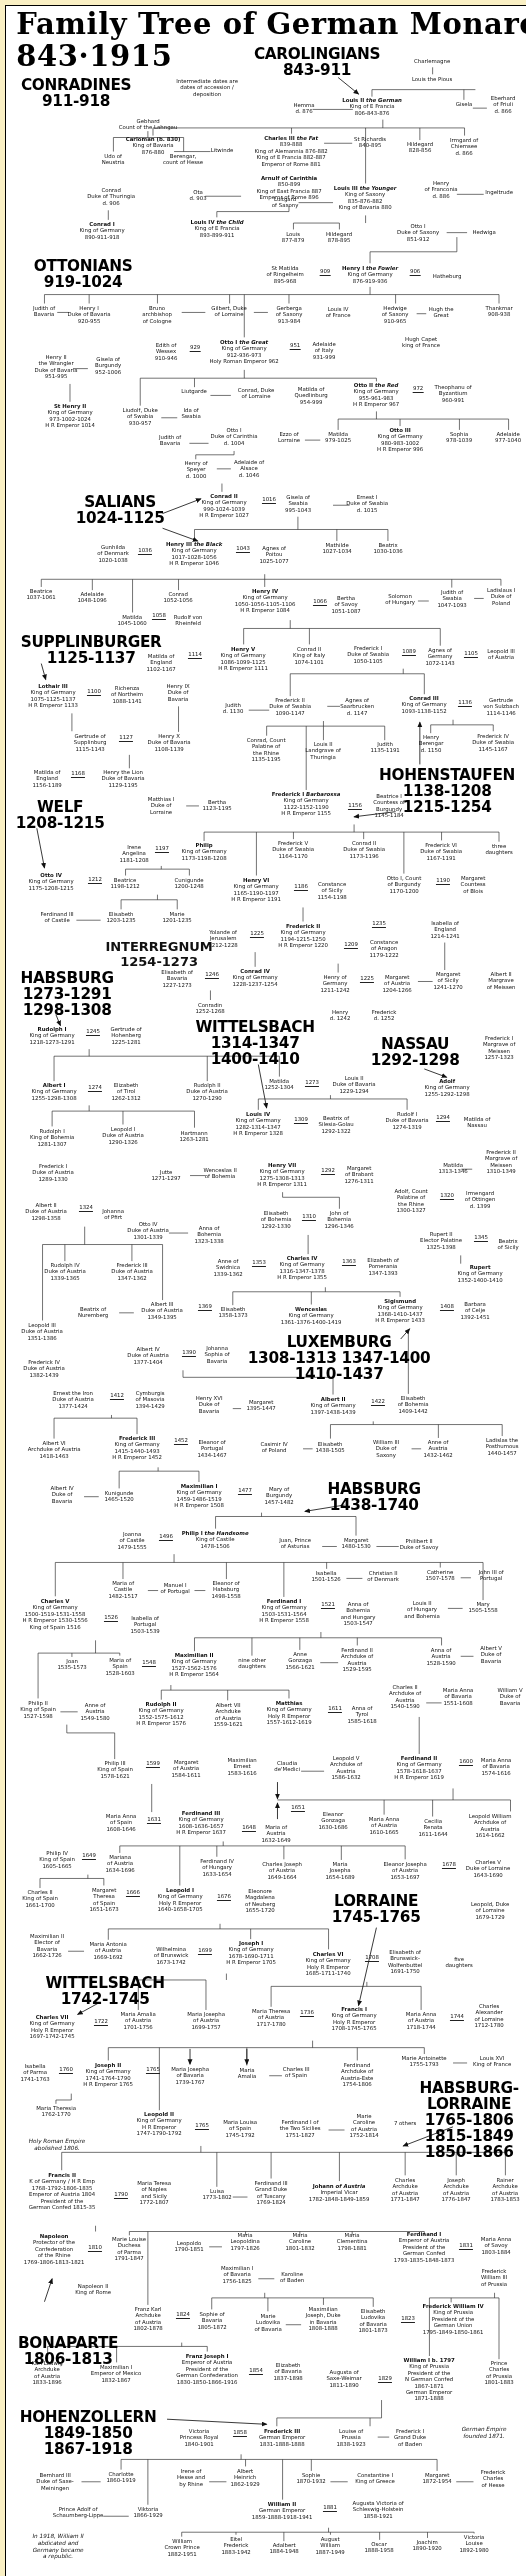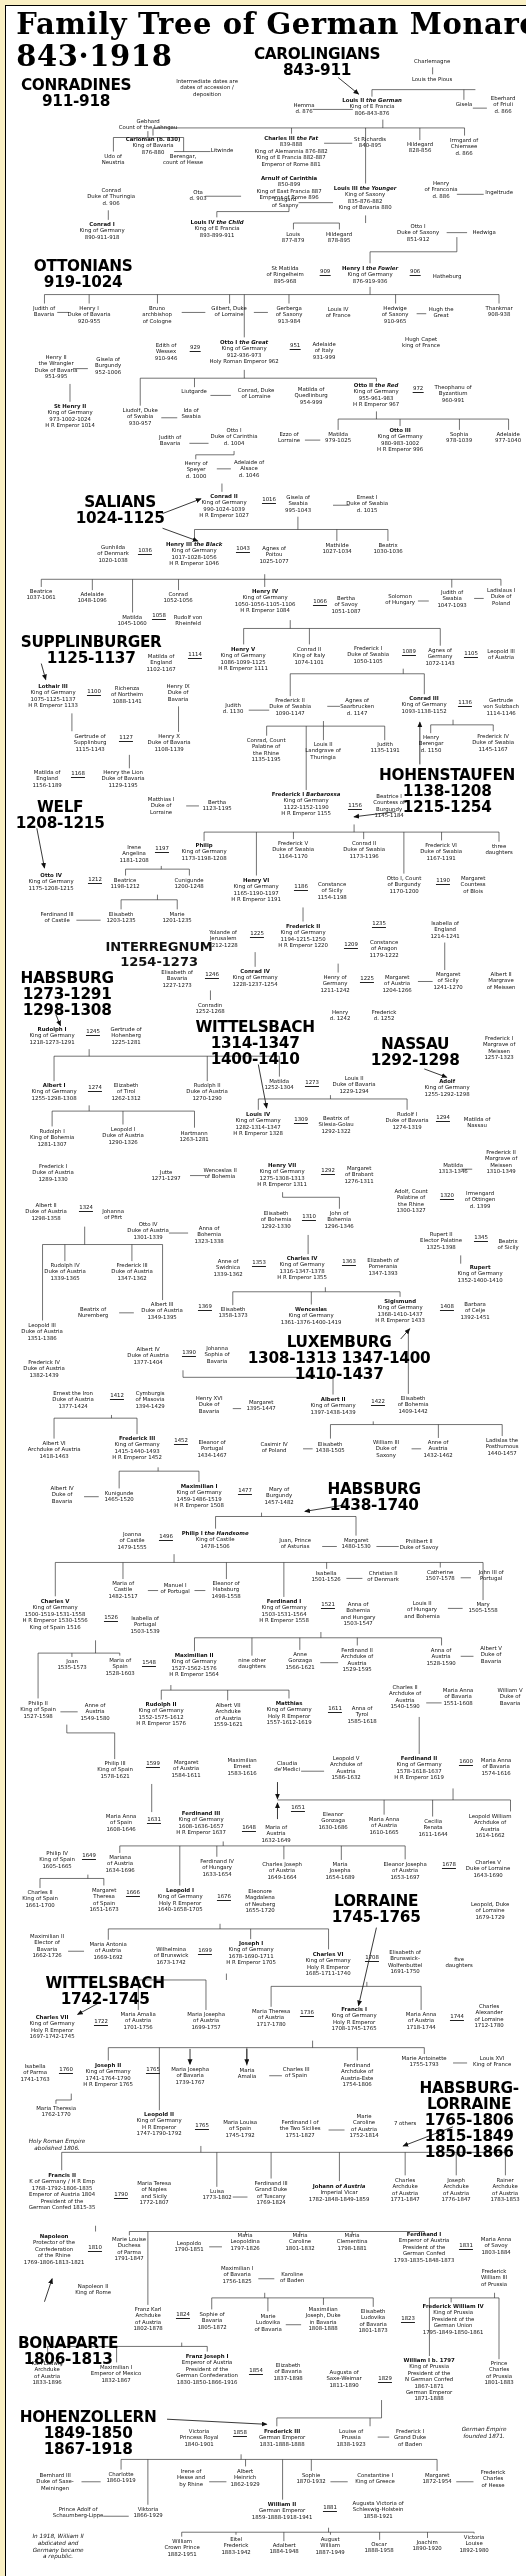--- a/index.html
+++ b/index.html
@@ -397,21 +397,21 @@
           <line x1="60" y1="3596" x2="72" y2="3560" stroke="#111" stroke-width="1.3" marker-end="url(#ah)"></line>
           <line x1="252" y1="3780" x2="408" y2="3788" stroke="#111" stroke-width="1.3" marker-end="url(#ah)"></line>
           <line x1="425" y1="2782" x2="425" y2="2808" stroke="#111" stroke-width="1.3" marker-end="url(#ah)"></line>
           <line x1="425" y1="2840" x2="425" y2="2815" stroke="#111" stroke-width="1.3" marker-end="url(#ah)"></line>
           <line x1="288" y1="3200" x2="288" y2="3224" stroke="#111" stroke-width="1.3" marker-end="url(#ah)"></line>
           <line x1="377" y1="3200" x2="377" y2="3224" stroke="#111" stroke-width="1.3" marker-end="url(#ah)"></line>
         </g>
     </svg>
     <div id="nodes">
         <div class="nd t1" style="left: 10.2px; top: 3.8px;">Family Tree of German Monarchs</div>
-        <div class="nd t1" style="left: 10.2px; top: 36px;">843·1918</div>
+        <div class="nd t1" style="left: 10.2px; top: 36px;">843·1915</div>
         <div class="nd hd" style="left: 311px; top: 41px;">CAROLINGIANS<br>843-911</div>
         <div class="nd hd" style="left: 70px; top: 72px;">CONRADINES<br>911-918</div>
         <div class="nd" style="left: 201px; top: 72px;">Intermediate dates are<br>dates of accession /<br>deposition</div>
         <div class="nd" style="left: 426px; top: 52px;">Charlemagne</div>
         <div class="nd" style="left: 426px; top: 70px;">Louis the Pious</div>
         <div class="nd" style="left: 298px; top: 96px;">Hemma<br>d. 876</div>
         <div class="nd" style="left: 366px; top: 91px;"><b>Louis II <i>the German</i></b><br>King of E Francia<br>806-843-876</div>
         <div class="nd" style="left: 458px; top: 95px;">Gisela</div>
         <div class="nd" style="left: 497px; top: 89px;">Eberhard<br>of Friuli<br>d. 866</div>
         <div class="nd" style="left: 142px; top: 112px;">Gebhard<br>Count of the Lahngau</div>

